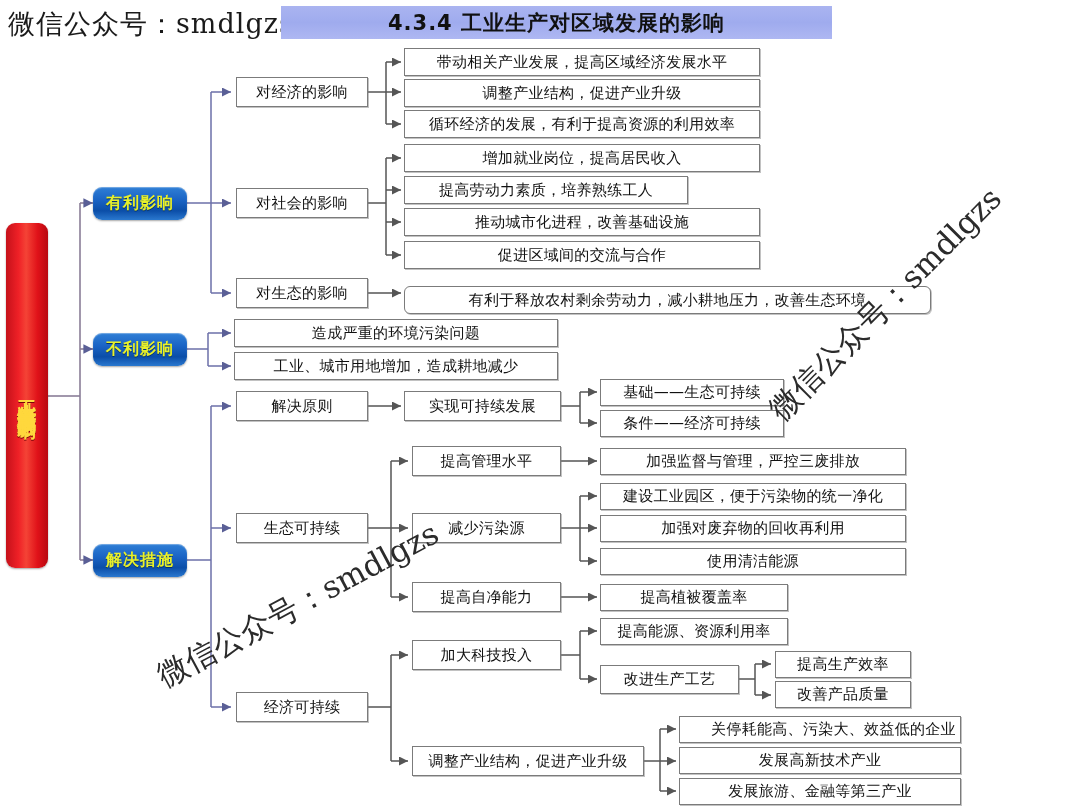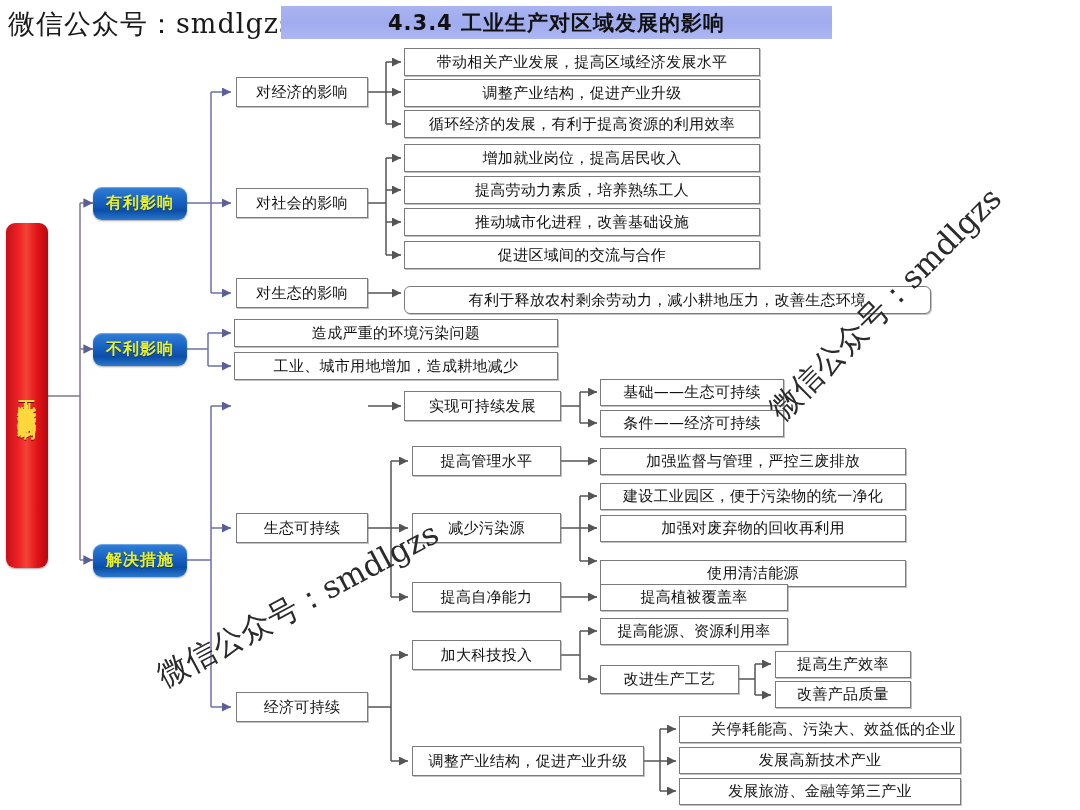--- a/index.html
+++ b/index.html
@@ -217,41 +217,44 @@
 
   <div class="box" style="left:236px;top:77px;width:132px;height:30px;">
     <span>对经济的影响</span>
   </div>
   <div class="box" style="left:236px;top:188px;width:132px;height:30px;">
     <span>对社会的影响</span>
   </div>
   <div class="box" style="left:236px;top:278px;width:132px;height:30px;">
     <span>对生态的影响</span>
   </div>
+  <div class="box" style="left:236px;top:391px;width:132px;height:30px;">
+    <span>解决原则</span>
+  </div>
   <div class="box" style="left:236px;top:513px;width:132px;height:30px;">
     <span>生态可持续</span>
   </div>
   <div class="box" style="left:236px;top:692px;width:132px;height:30px;">
     <span>经济可持续</span>
   </div>
 
   <div class="box" style="left:404px;top:48px;width:356px;height:28px;">
     <span>带动相关产业发展，提高区域经济发展水平</span>
   </div>
   <div class="box" style="left:404px;top:79px;width:356px;height:28px;">
     <span>调整产业结构，促进产业升级</span>
   </div>
   <div class="box" style="left:404px;top:110px;width:356px;height:28px;">
     <span>循环经济的发展，有利于提高资源的利用效率</span>
   </div>
 
   <div class="box" style="left:404px;top:144px;width:356px;height:28px;">
     <span>增加就业岗位，提高居民收入</span>
   </div>
-  <div class="box" style="left:404px;top:176px;width:356px;height:28px;">
+  <div class="box" style="left:404px;top:176px;width:284px;height:28px;">
     <span>提高劳动力素质，培养熟练工人</span>
   </div>
   <div class="box" style="left:404px;top:208px;width:356px;height:28px;">
     <span>推动城市化进程，改善基础设施</span>
   </div>
   <div class="box" style="left:404px;top:241px;width:356px;height:28px;">
     <span>促进区域间的交流与合作</span>
   </div>
 
   <div class="box" style="left:404px;top:286px;width:527px;height:28px;border-radius:6px;">
@@ -287,21 +290,21 @@
 
   <div class="box" style="left:600px;top:448px;width:306px;height:27px;">
     <span>加强监督与管理，严控三废排放</span>
   </div>
   <div class="box" style="left:600px;top:483px;width:306px;height:27px;">
     <span>建设工业园区，便于污染物的统一净化</span>
   </div>
   <div class="box" style="left:600px;top:515px;width:306px;height:27px;">
     <span>加强对废弃物的回收再利用</span>
   </div>
-  <div class="box" style="left:600px;top:548px;width:306px;height:27px;margin-top:12px;">
+  <div class="box" style="left:600px;top:548px;width:306px;height:27px;">
     <span>使用清洁能源</span>
   </div>
   <div class="box" style="left:600px;top:584px;width:188px;height:27px;">
     <span>提高植被覆盖率</span>
   </div>
 
   <div class="box" style="left:412px;top:640px;width:149px;height:30px;">
     <span>加大科技投入</span>
   </div>
   <div class="box" style="left:412px;top:746px;width:232px;height:30px;">

